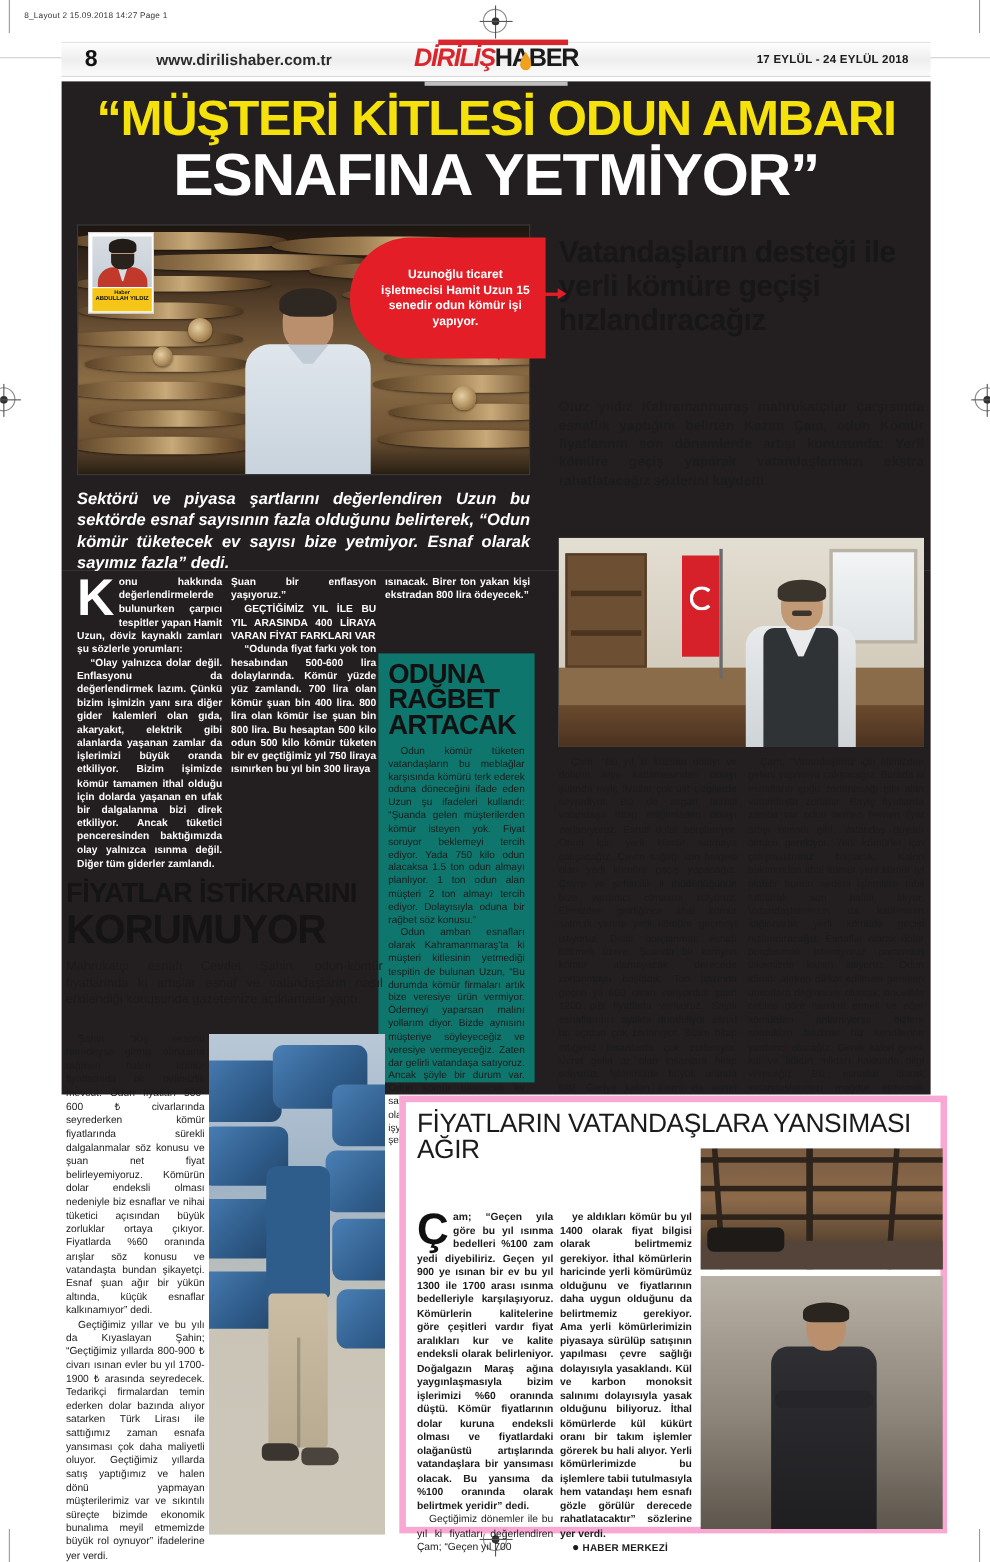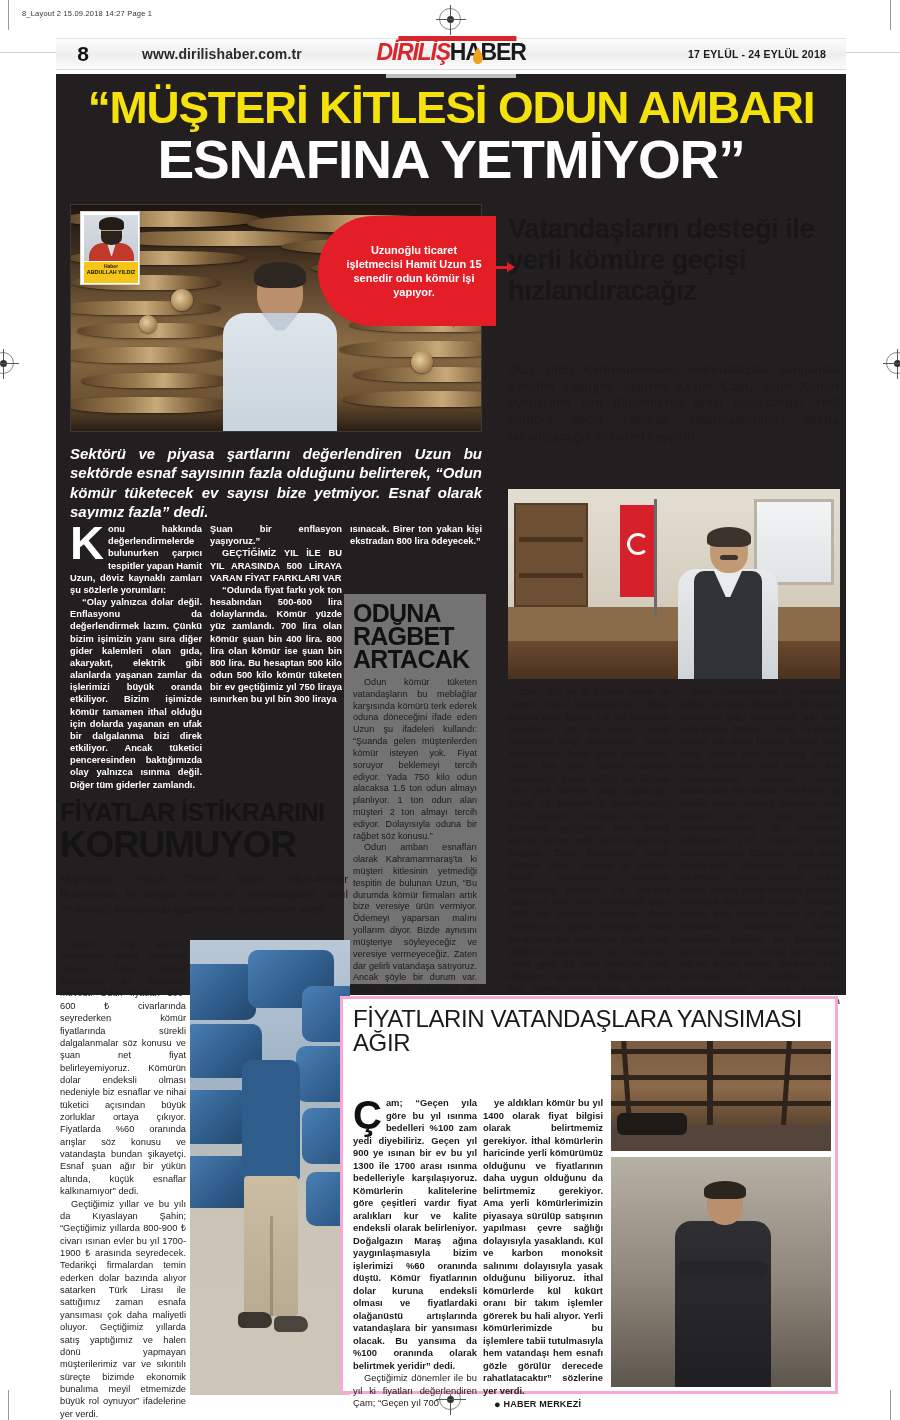--- a/index.html
+++ b/index.html
@@ -177,21 +177,21 @@
   .bc3 { left:294px; top:4px; width:132px; }
 
   .dropcap {
     float:left; font-size:47px; line-height:.78; font-weight:bold;
     padding:2px 4px 0 0; color:#fff; font-family:"Liberation Sans", sans-serif;
   }
 
   
   .yellow-box {
     position:absolute; left:288px; top:75px; width:142px; height:390px;
-    background:#737373; padding:8px 9px;
+    background:#0f766e; padding:8px 9px;
   }
   .yb-title {
     font-size:25px; font-weight:bold; line-height:.92; color:#111;
     letter-spacing:-.8px; margin-bottom:6px;
   }
   .yb-body { font-size:9.1px; line-height:1.3; color:#1a1a1a; text-align:justify; }
   .yb-body p { text-indent:11px; margin:0; }
 
   
   .photo-office {
@@ -253,22 +253,22 @@
   .cl-shoeR { position:absolute; left:40px; top:256px; width:34px; height:16px; background:#4a443c; border-radius:6px 10px 8px 6px; }
   .cl-ground { position:absolute; left:0; top:380px; width:160px; height:75px; background:#cbc6b8; }
   .story2-col {
     position:absolute; left:60px; top:938px; width:126px;
     font-size:9.3px; line-height:1.33; color:#1b1b1b; text-align:justify;
   }
   .story2-col p { text-indent:11px; margin:0; }
 
   
   .box3 {
-    position:absolute; left:340px; top:996px; width:498px; height:398px;
-    border:3px solid #f9a8d4; background:#fff;
+    position:absolute; left:363px; top:996px; width:498px; height:398px;
+    border:6px solid #f9a8d4; background:#fff;
   }
   .box3-h {
     position:absolute; left:10px; top:8px; width:478px;
     font-size:24px; color:#1a1a1a; letter-spacing:-.4px; line-height:1;
     font-weight:normal;
   }
   .box3-lead {
     position:absolute; left:10px; top:42px; width:248px;
     font-size:10.8px; line-height:1.3; color:#1b1b1b;
   }
@@ -396,21 +396,21 @@
 
 <div class="black-body">
 
   <div class="col bc1">
     <p class="noind"><span class="dropcap">K</span><span>onu hakkında değerlendirmelerde bulunurken çarpıcı tespitler yapan Hamit Uzun, döviz kaynaklı zamları şu sözlerle yorumları:</span></p>
     <p>“Olay yalnızca dolar değil. Enflasyonu da değerlendirmek lazım. Çünkü bizim işimizin yanı sıra diğer gider kalemleri olan gıda, akaryakıt, elektrik gibi alanlarda yaşanan zamlar da işlerimizi büyük oranda etkiliyor. Bizim işimizde kömür tamamen ithal olduğu için dolarda yaşanan en ufak bir dalgalanma bizi direk etkiliyor. Ancak tüketici penceresinden baktığımızda olay yalnızca ısınma değil. Diğer tüm giderler zamlandı.</p>
   </div>
 
   <div class="col bc2">
     <p class="noind">Şuan bir enflasyon yaşıyoruz.”</p>
-    <p class="sub">GEÇTİĞİMİZ YIL İLE BU YIL ARASINDA 500 LİRAYA VARAN FİYAT FARKLARI VAR</p>
+    <p class="sub">GEÇTİĞİMİZ YIL İLE BU YIL ARASINDA 400 LİRAYA VARAN FİYAT FARKLARI VAR</p>
     <p>“Odunda fiyat farkı yok ton hesabından 500-600 lira dolaylarında. Kömür yüzde yüz zamlandı. 700 lira olan kömür şuan bin 400 lira. 800 lira olan kömür ise şuan bin 800 lira. Bu hesaptan 500 kilo odun 500 kilo kömür tüketen bir ev geçtiğimiz yıl 750 liraya ısınırken bu yıl bin 300 liraya</p>
   </div>
 
   <div class="col bc3">
     <p class="noind">ısınacak. Birer ton yakan kişi ekstradan 800 lira ödeyecek.”</p>
   </div>
 
   <div class="yellow-box">
     <div class="yb-title">ODUNA RAĞBET ARTACAK</div>
     <div class="yb-body">

